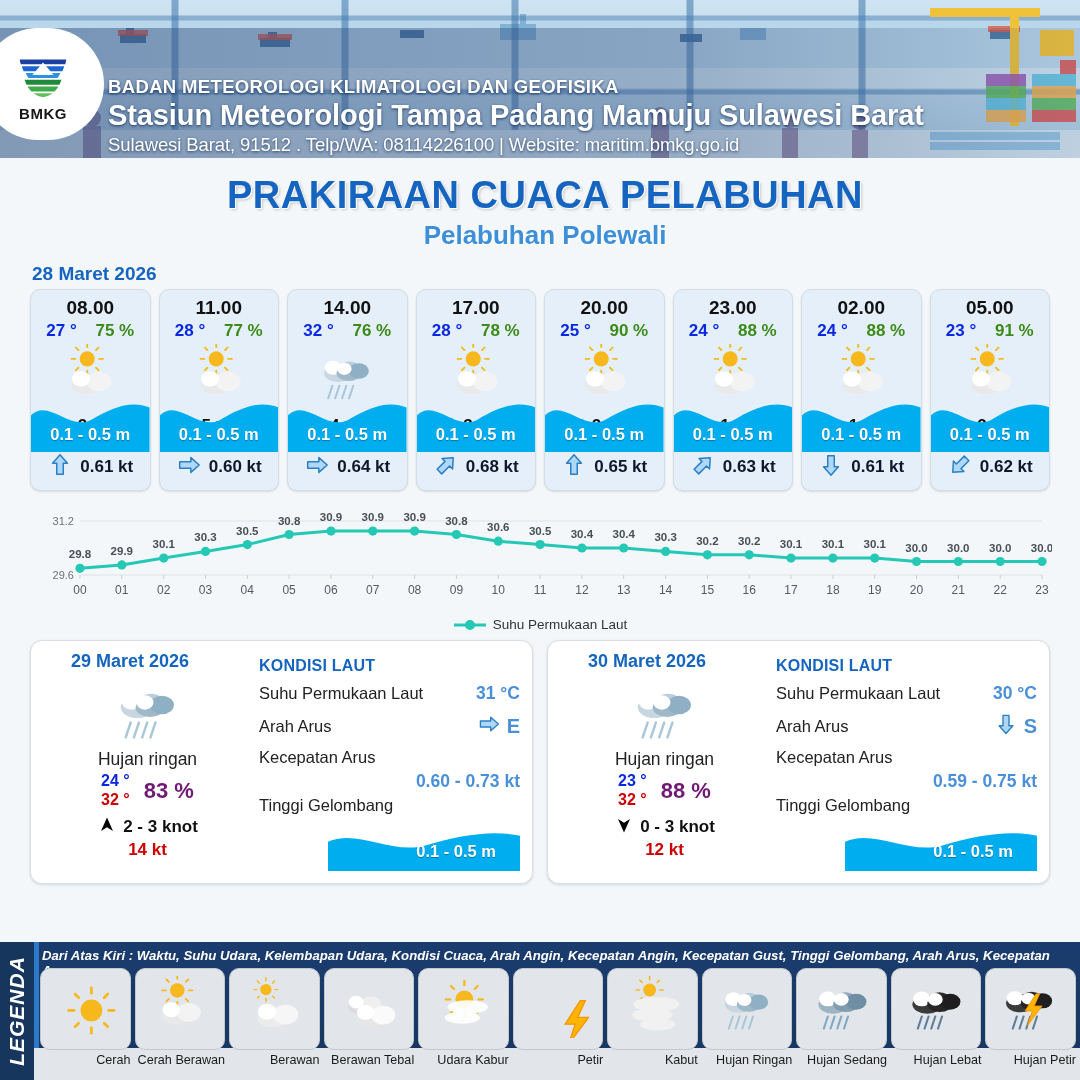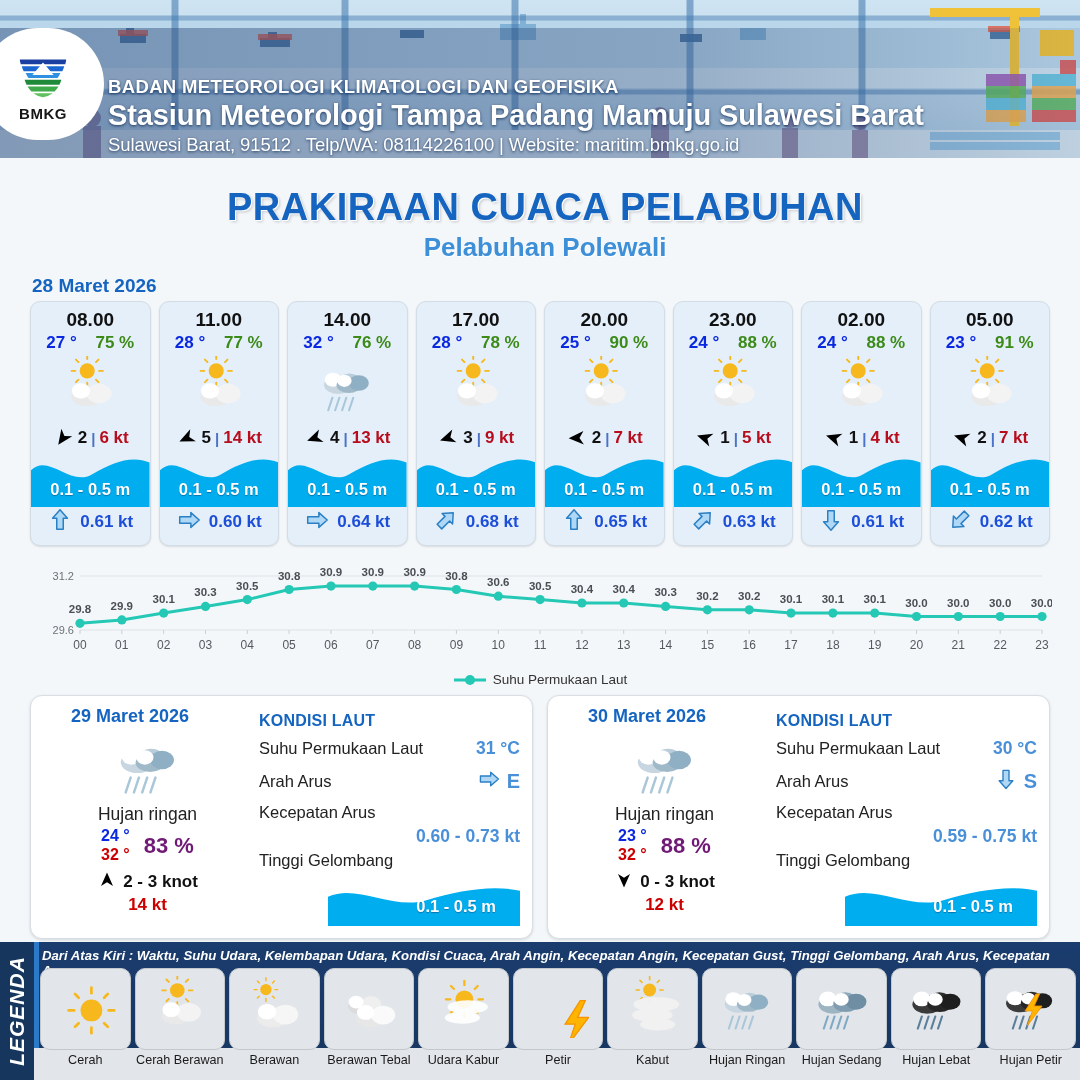--- a/index.html
+++ b/index.html
@@ -21,50 +21,50 @@
     align-items:center; justify-content:center; z-index:5; }
   .logo-mark { width:58px; height:58px; position:relative; }
   .logo-text { font-size:15px; font-weight:bold; color:#161616; letter-spacing:.5px; margin-top:1px;}
   .hdr-text { position:absolute; left:108px; top:30px; z-index:4; color:#fff;
     text-shadow:0 1px 3px rgba(0,30,70,.75);margin-top:46px; }
   .hdr-l1 { font-size:18.5px; font-weight:bold; letter-spacing:.35px; }
   .hdr-l2 { font-size:29px; font-weight:bold; letter-spacing:-.1px; margin-top:2px; line-height:1.05;}
   .hdr-l3 { font-size:18.5px; line-height:1.28; margin-top:3px; letter-spacing:-.1px;}
 
   
-  .title-wrap { text-align:center; padding-top:28px;margin-left:10px; }
+  .title-wrap { text-align:center; padding-top:16px;margin-left:10px; }
   .title-main { font-size:38px; font-weight:bold; color:#1565c0; letter-spacing:.5px;
     text-shadow:1px 1px 0 #fff, 2px 2px 3px rgba(0,0,0,.18); }
   .title-sub { font-size:26px; font-weight:bold; color:#3d8fd8; margin-top:3px;
     text-shadow:1px 1px 0 #fff; }
   .valid-row { margin-top:9px; display:flex; justify-content:center; gap:92px; font-size:17.5px; color:#222; }
   .valid-row b { color:#000; }
 
   
   .date-label { margin:12px 0 4px 32px; font-size:19px; font-weight:bold; color:#1565c0; }
   .cards { display:flex; gap:8px; padding:0 30px; }
   .card { flex:1; background:#e4effa; border:1px solid #d3dde6; border-radius:10px;
-    box-shadow:0 1px 2px rgba(0,0,0,.12); overflow:hidden; position:relative; height:245px; }
+    box-shadow:0 1px 2px rgba(0,0,0,.12); overflow:hidden; position:relative; height:202px; }
   .c-time { text-align:center; font-size:19px; font-weight:bold; color:#111; padding-top:7px; }
   .c-tr { display:flex; justify-content:space-around; align-items:baseline; padding:2px 6px 0; }
   .c-temp { font-size:17px; font-weight:bold; color:#0a28e0; }
   .c-hum { font-size:17px; font-weight:bold; color:#3c8a18; }
   .c-icon { height:66px; display:flex; align-items:center; justify-content:center; margin-top:2px;}
   .c-wind { display:flex; align-items:center; justify-content:center; gap:4px; height:30px; margin-top:2px;}
   .c-wdir { width:22px; height:20px; }
   .c-wnum { font-size:17px; font-weight:bold; color:#111; }
   .c-bar { font-size:15px; color:#4a72c8; font-weight:bold; }
   .c-wkt { font-size:17px; font-weight:bold; color:#b80d1c; }
   .wave-zone { position:absolute; left:0; right:0; bottom:38px; height:58px; }
   .wave-zone svg { display:block; width:100%; height:100%; }
   .wave-txt { position:absolute; left:0; right:0; bottom:46px; text-align:center;
     font-size:16.5px; font-weight:bold; color:#fff; text-shadow:0 1px 1px rgba(0,60,110,.5); }
   .c-cur { position:absolute; left:0; right:0; bottom:8px; display:flex;
     align-items:center; justify-content:center; gap:7px; }
-  .c-cur-txt { font-size:17px; font-weight:bold; color:#1d4ed8; }
+  .c-cur-txt { font-size:17px; font-weight:bold; color:#0f172a; }
 
   
   .chart-box { margin:12px 28px 0; height:112px; position:relative; }
   .chart-box svg { display:block; }
   .legend-line { text-align:center; font-size:13.5px; color:#333; margin-top:2px;
     display:flex; align-items:center; justify-content:center; gap:6px; }
 
   
   .daily-row { display:flex; gap:14px; padding:8px 30px 0; }
   .panel { flex:1; background:#fff; border:1px solid #d8dee4; border-radius:12px;
@@ -101,21 +101,21 @@
     background:#16365e; display:flex; align-items:center; justify-content:center; }
   .leg-side span { transform:rotate(-90deg); white-space:nowrap; color:#fff;
     font-size:21px; font-weight:bold; font-style:italic; letter-spacing:1px; }
   .leg-bar { position:absolute; left:34px; top:0; width:5px; height:138px; background:#2b79c9; }
   .leg-note { position:absolute; left:42px; top:6px; right:6px; color:#fff;
     font-size:13.2px; font-style:italic; font-weight:bold; }
   .leg-items { position:absolute; left:40px; right:4px; top:26px; display:flex; gap:4px; }
   .leg-card { flex:1; background:#e2e6ea; border:1px solid #c3c8cd; border-radius:10px;
     height:82px; display:flex; align-items:center; justify-content:center; }
   .leg-labels { position:absolute; left:40px; right:4px; top:111px; display:flex; gap:4px; }
-  .leg-labels div { flex:1; text-align:center; font-size:12.6px; color:#1a1a1a; }
+  .leg-labels div { flex:1; text-align:right; font-size:12.6px; color:#1a1a1a; }
   .leg-labels-bg { position:absolute; left:34px; right:0; top:106px; height:32px; background:#e2e6ea; }
 </style>
 </head>
 <body>
 
 <div class="page">
 
   <div class="header">
     <svg class="hdr-art" viewBox="0 0 1080 158" preserveAspectRatio="none">
       <defs>

